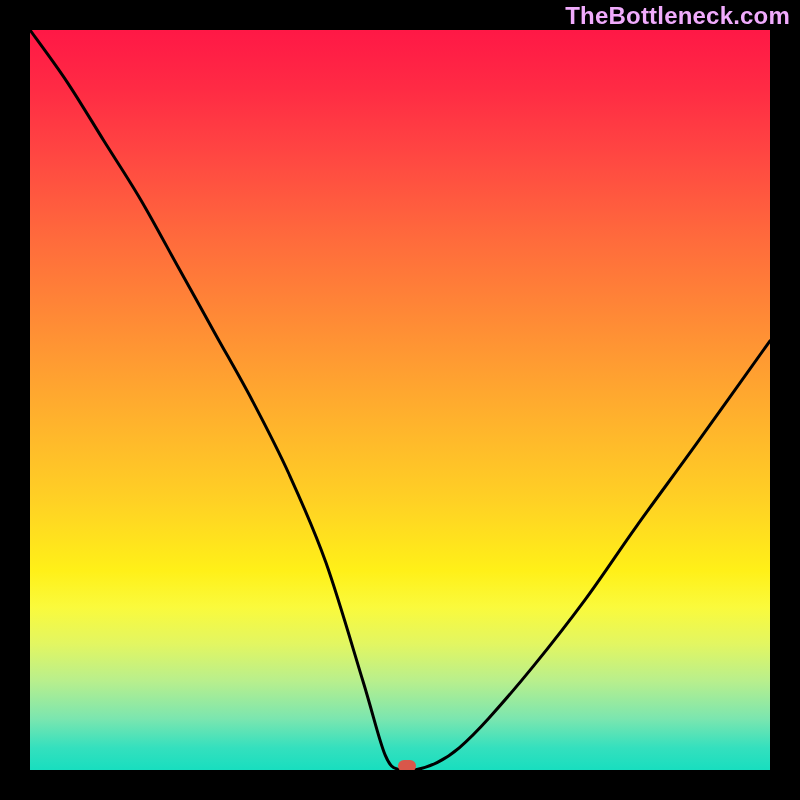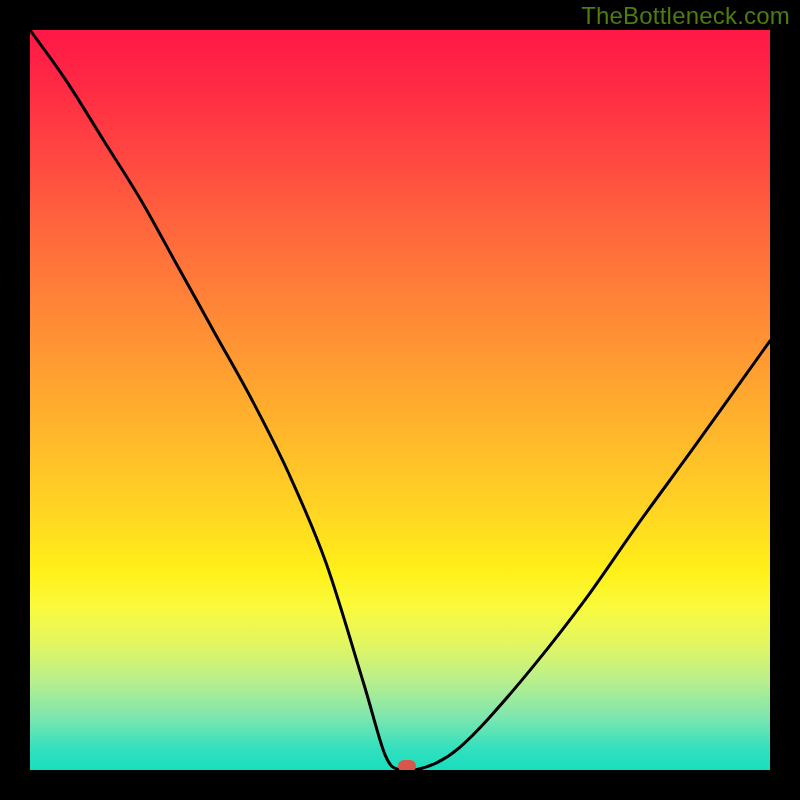--- a/index.html
+++ b/index.html
@@ -14,23 +14,23 @@
   .frame {
     position: relative;
     width: 800px;
     height: 800px;
     background: #000;
   }
   .watermark {
     position: absolute;
     top: 2px;
     right: 10px;
-    color: #4d7c0f;
+    color: #f0abfc;
     font-size: 24px;
-    font-weight: 400;
+    font-weight: 700;
     z-index: 10;
     letter-spacing: 0.2px;
   }
   .plot-area {
     position: absolute;
     left: 30px;
     top: 30px;
     width: 740px;
     height: 740px;
     overflow: hidden;

